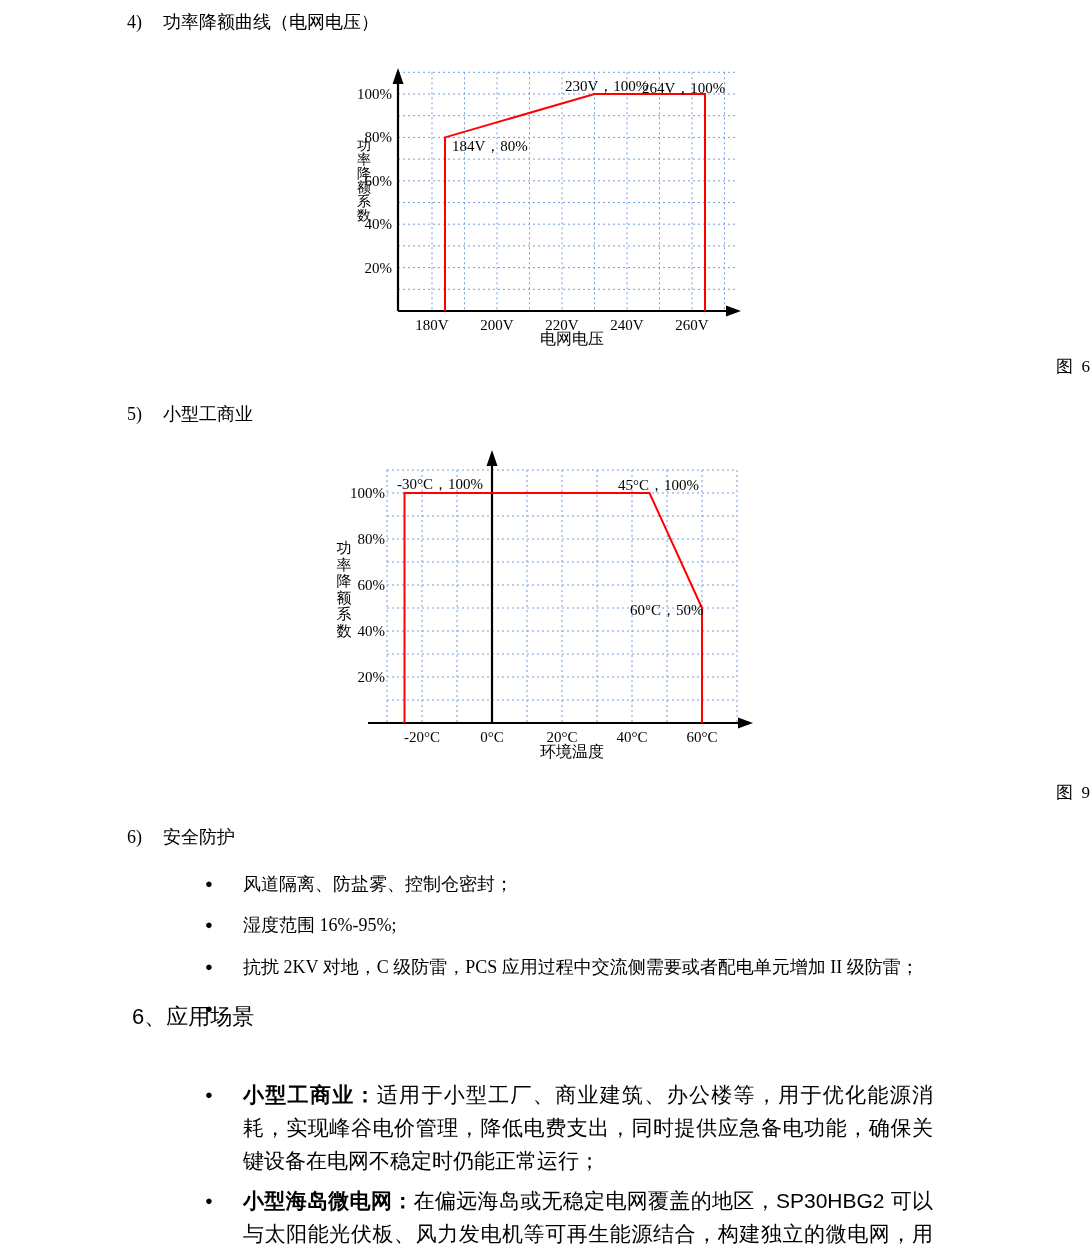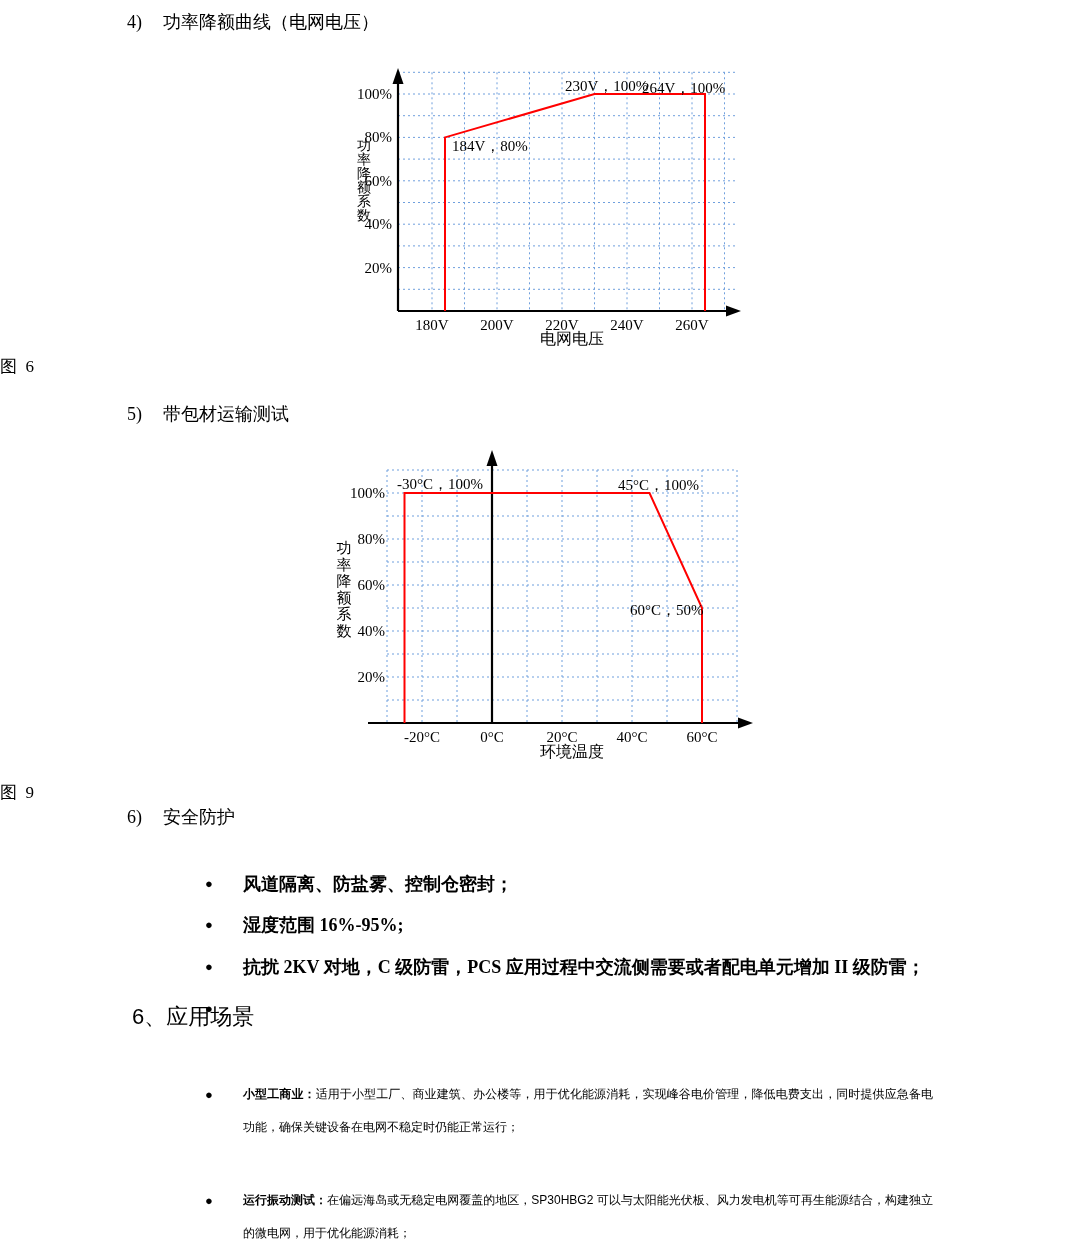--- a/index.html
+++ b/index.html
@@ -1,29 +1,29 @@
 <!DOCTYPE html>
 <html><head>
 <meta charset="utf-8">
 <style>
   html,body{margin:0;padding:0;background:#ffffff;}
   .page{position:relative;width:1090px;height:1255px;background:#ffffff;overflow:hidden;
         font-family:"Liberation Serif","DejaVu Serif",serif;color:#000;}
   .abs{position:absolute;}
   .item{font-size:18px;line-height:22px;white-space:nowrap;}
   .item .num{display:inline-block;width:36px;}
-  .caption{position:absolute;left:0;width:100%;text-align:left;font-size:17px;white-space:pre;}
+  .caption{position:absolute;left:0;width:100%;text-align:right;font-size:17px;white-space:pre;}
   .chart{position:absolute;}
   .bullet-row{position:absolute;left:205px;display:flex;align-items:flex-start;}
   .bullet-row .dot{width:38px;font-size:13px;line-height:24px;flex:0 0 38px;}
-  .bullet-row .btxt{font-size:18px;line-height:24px;white-space:nowrap;font-weight:bold;}
+  .bullet-row .btxt{font-size:18px;line-height:24px;white-space:nowrap;}
   .h2{position:absolute;font-size:22px;line-height:26px;
       font-family:"Liberation Sans","DejaVu Sans",sans-serif;}
   .app .dot{line-height:33px;}
-  .apara{width:690px;font-size:12px;line-height:33px;text-align:justify;
+  .apara{width:690px;font-size:21px;line-height:33px;text-align:justify;
          font-family:"Liberation Sans","DejaVu Sans",sans-serif;}
   .apara b{font-weight:bold;}
   svg text{font-family:"Liberation Serif","DejaVu Serif",serif;}
 </style>
 </head>
 <body>
 
 <div class="page">
 
   <div class="item abs" style="left:127px;top:11px">
@@ -84,21 +84,21 @@
       <text x="232" y="289" text-anchor="middle" font-size="16">电网电压</text>
       <g font-size="15">
         <text x="112" y="96" text-anchor="start">184V，80%</text>
         <text x="225" y="36" text-anchor="start">230V，100%</text>
         <text x="302" y="38" text-anchor="start">264V，100%</text>
       </g>
     </svg>
   <div class="caption" style="top:355px">图  6</div>
 
   <div class="item abs" style="left:127px;top:403px">
-    <span class="num">5)</span><span>带包材运输测试</span>
+    <span class="num">5)</span><span>小型工商业</span>
   </div>
 
   <svg id="fig7" class="chart" style="left:330px;top:445px" width="430" height="325">
       <g>
         <line x1="57" y1="25.00000000000003" x2="57" y2="278" stroke="#6f9fdd" stroke-width="1" stroke-dasharray="2 3"></line>
         <line x1="92" y1="25.00000000000003" x2="92" y2="278" stroke="#6f9fdd" stroke-width="1" stroke-dasharray="2 3"></line>
         <line x1="127" y1="25.00000000000003" x2="127" y2="278" stroke="#6f9fdd" stroke-width="1" stroke-dasharray="2 3"></line>
         <line x1="162" y1="25.00000000000003" x2="162" y2="278" stroke="#6f9fdd" stroke-width="1" stroke-dasharray="2 3"></line>
         <line x1="197" y1="25.00000000000003" x2="197" y2="278" stroke="#6f9fdd" stroke-width="1" stroke-dasharray="2 3"></line>
         <line x1="232" y1="25.00000000000003" x2="232" y2="278" stroke="#6f9fdd" stroke-width="1" stroke-dasharray="2 3"></line>
@@ -148,21 +148,21 @@
       </g>
       <text x="242" y="312" text-anchor="middle" font-size="16">环境温度</text>
       <g font-size="15">
         <text x="67" y="44" text-anchor="start">-30°C，100%</text>
         <text x="288" y="45" text-anchor="start">45°C，100%</text>
         <text x="300" y="170" text-anchor="start">60°C，50%</text>
       </g>
     </svg>
   <div class="caption" style="top:781px">图  9</div>
 
-  <div class="item abs" style="left:127px;top:806px">
+  <div class="item abs" style="left:127px;top:826px">
     <span class="num">6)</span><span>安全防护</span>
   </div>
 
   <div class="bullet-row" style="top:872px">
     <span class="dot">●</span>
     <span class="btxt">风道隔离、防盐雾、控制仓密封；</span>
   </div>
   <div class="bullet-row" style="top:913px">
     <span class="dot">●</span>
     <span class="btxt">湿度范围 16%-95%;</span>
@@ -176,16 +176,16 @@
   </div>
 
   <div class="h2" style="left:132px;top:1004px">6、应用场景</div>
 
   <div class="bullet-row app" style="top:1078px">
     <span class="dot">●</span>
     <div class="apara"><b>小型工商业：</b><span>适用于小型工厂、商业建筑、办公楼等，用于优化能源消耗，实现峰谷电价管理，降低电费支出，同时提供应急备电功能，确保关键设备在电网不稳定时仍能正常运行；</span></div>
   </div>
   <div class="bullet-row app" style="top:1184px">
     <span class="dot">●</span>
-    <div class="apara"><b>运行振动测试：</b><span>在偏远海岛或无稳定电网覆盖的地区，SP30HBG2 可以与太阳能光伏板、风力发电机等可再生能源结合，构建独立的微电网，用于优化能源消耗；</span></div>
+    <div class="apara"><b>小型海岛微电网：</b><span>在偏远海岛或无稳定电网覆盖的地区，SP30HBG2 可以与太阳能光伏板、风力发电机等可再生能源结合，构建独立的微电网，用于优化能源消耗；</span></div>
   </div>
 
 </div>
 
 </body></html>

